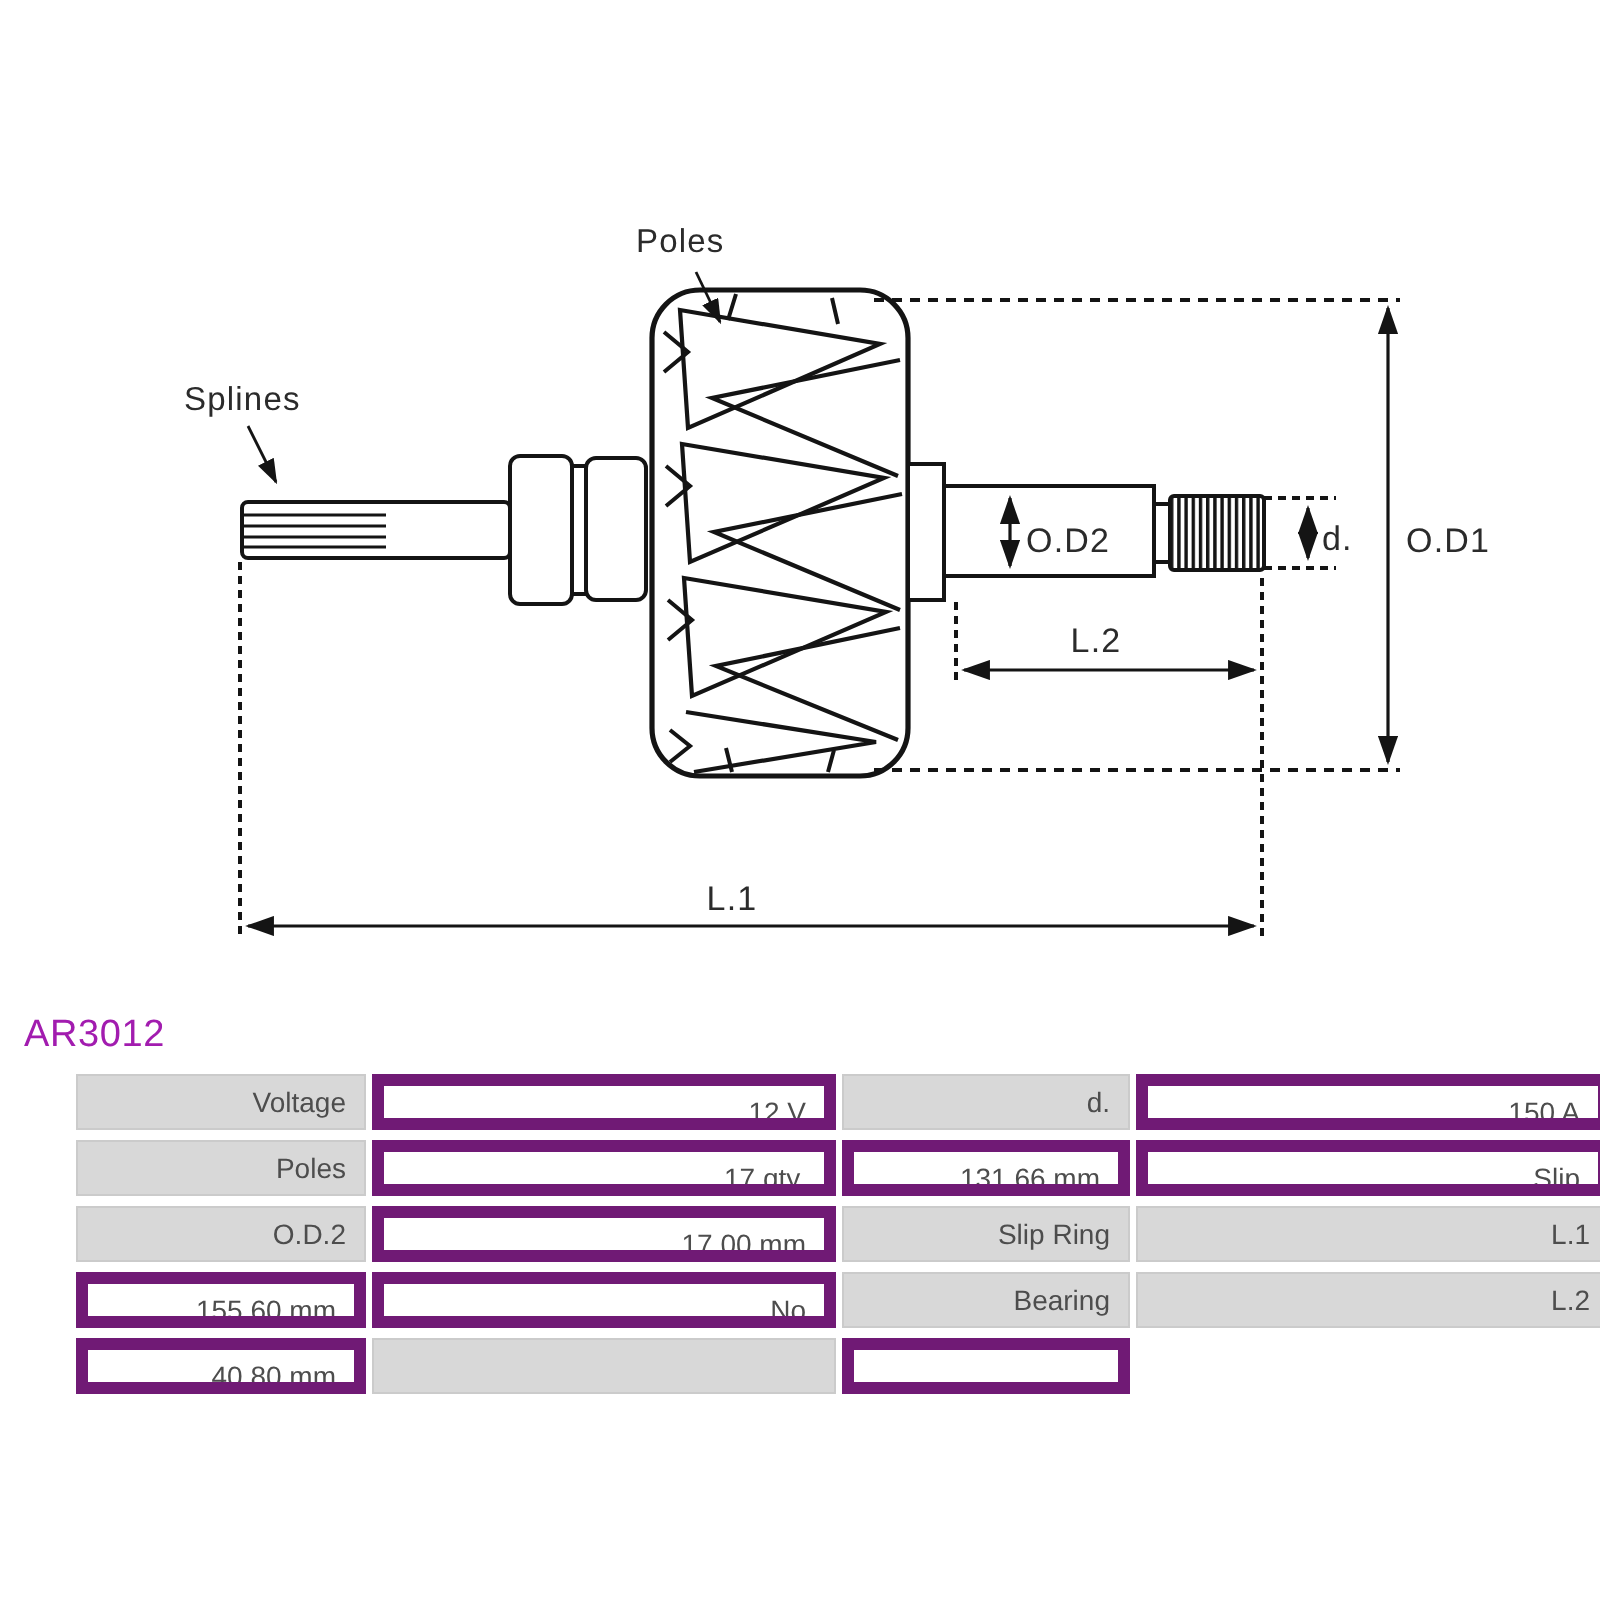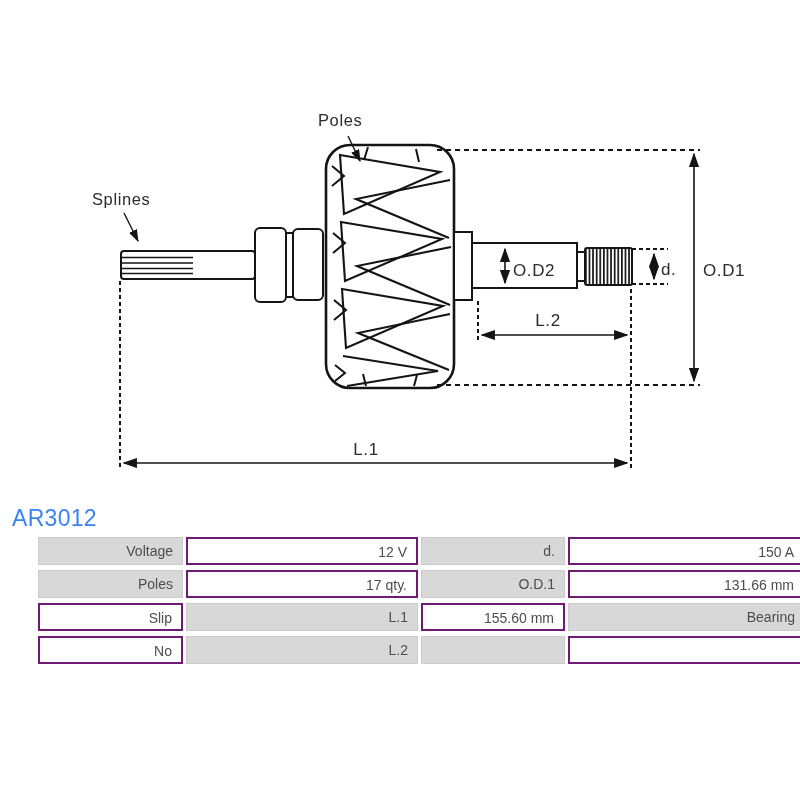--- a/index.html
+++ b/index.html
@@ -4,35 +4,35 @@
 <style>
   html,body{margin:0;padding:0;background:#ffffff;}
   .stage{
     position:relative;width:800px;height:800px;background:#ffffff;
     font-family:"Liberation Sans", sans-serif;overflow:hidden;
   }
   .diagram{position:absolute;left:0;top:0;}
   .dim-label{font-size:17px;fill:#2b2b2b;letter-spacing:.6px;}
   .callout-label{font-size:16.5px;fill:#2b2b2b;letter-spacing:.6px;}
   .part-number{
-    position:absolute;left:12px;top:506px;font-size:23px;line-height:24px;
-    color:#3b82f6;letter-spacing:.3px;
+    position:absolute;left:12px;top:506px;font-size:19px;line-height:24px;
+    color:#a21caf;letter-spacing:.3px;
   }
   .spec-table{
     position:absolute;left:26px;top:537px;
     display:grid;grid-template-columns:145px 232px 144px 237px;
     column-gap:3px;row-gap:5px;padding-left:12px;
   }
   .cell{
     box-sizing:border-box;height:28px;line-height:26px;
     font-size:14px;color:#4d4d4d;text-align:right;padding-right:9px;
     overflow:hidden;white-space:nowrap;
   }
   .cell.label{background:#d8d8d8;border:1px solid #cbcbcb;}
-  .cell.value{background:#ffffff;border:2px solid #701a75;}
+  .cell.value{background:#ffffff;border:6px solid #701a75;}
 </style>
 </head>
 <body>
 
 <div class="stage">
 
   <svg class="diagram" width="800" height="500" viewBox="0 0 800 500">
     <defs>
       <marker id="arr" viewBox="0 0 10 7" refX="9" refY="3.5" markerWidth="9" markerHeight="6.3" orient="auto-start-reverse">
         <path d="M0,0 L10,3.5 L0,7 Z" fill="#141414"></path>
@@ -125,28 +125,31 @@
 
   <div class="spec-table">
     <div class="cell label">Voltage</div>
     <div class="cell value">12 V</div>
     <div class="cell label">d.</div>
 
     <div class="cell value">150 A</div>
     <div class="cell label">Poles</div>
     <div class="cell value">17 qty.</div>
 
-    <div class="cell label">O.D.1</div>
     <div class="cell value">131.66 mm</div>
     <div class="cell value">Slip</div>
 
+    <div class="cell label">O.D.2</div>
+    <div class="cell value">17.00 mm</div>
+    <div class="cell label">Slip Ring</div>
 
     <div class="cell label">L.1</div>
     <div class="cell value">155.60 mm</div>
+    <div class="cell value">No</div>
     <div class="cell label">Bearing</div>
-    <div class="cell value">No</div>
 
     <div class="cell label">L.2</div>
+    <div class="cell value">40.80 mm</div>
     <div class="cell label"></div>
     <div class="cell value"></div>
   </div>
 
 </div>
 
 </body></html>

